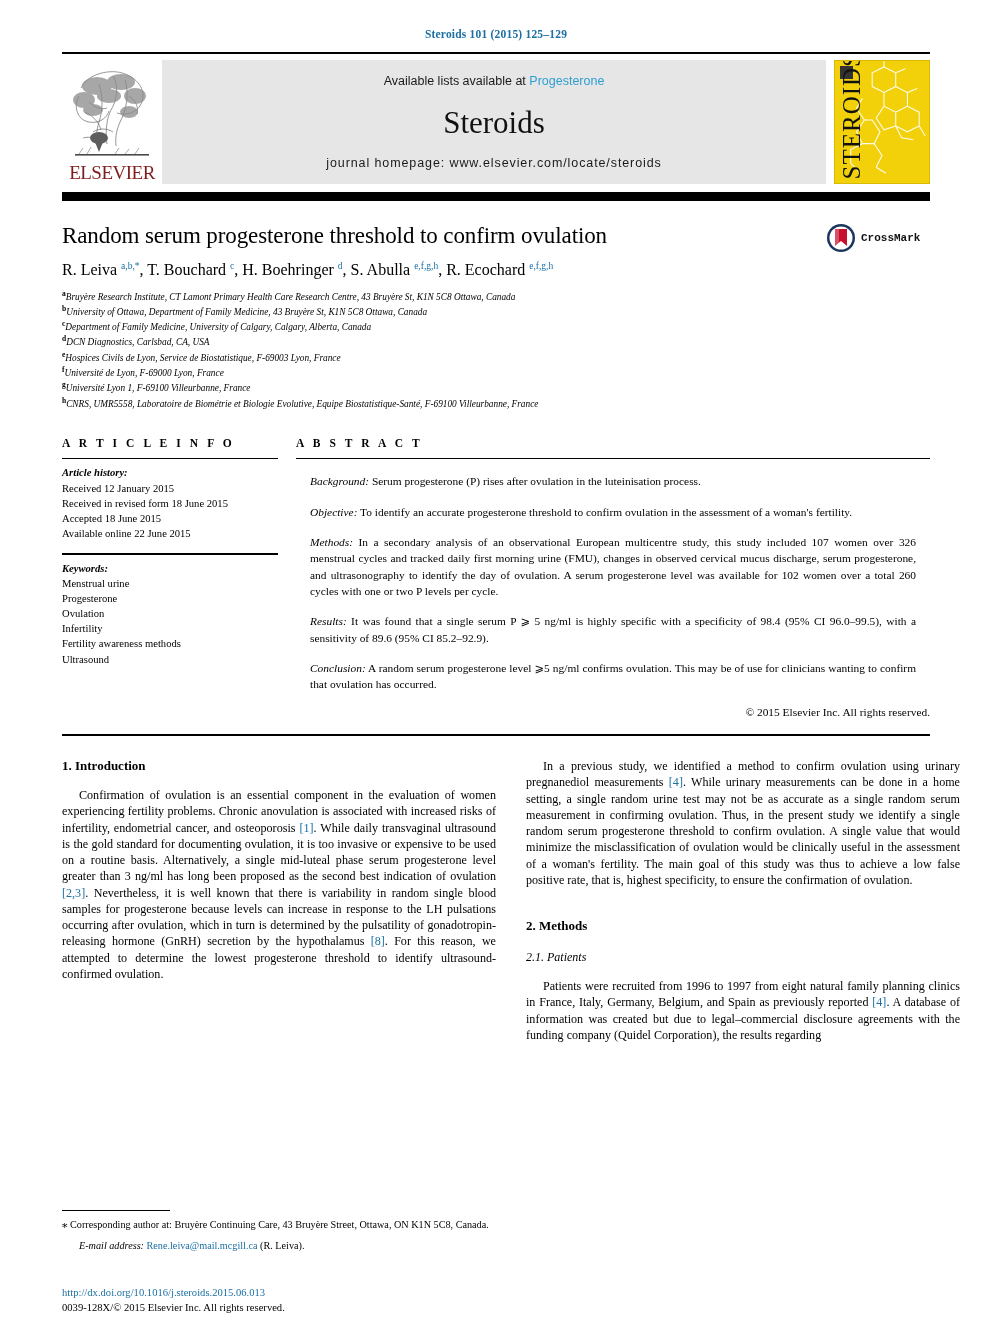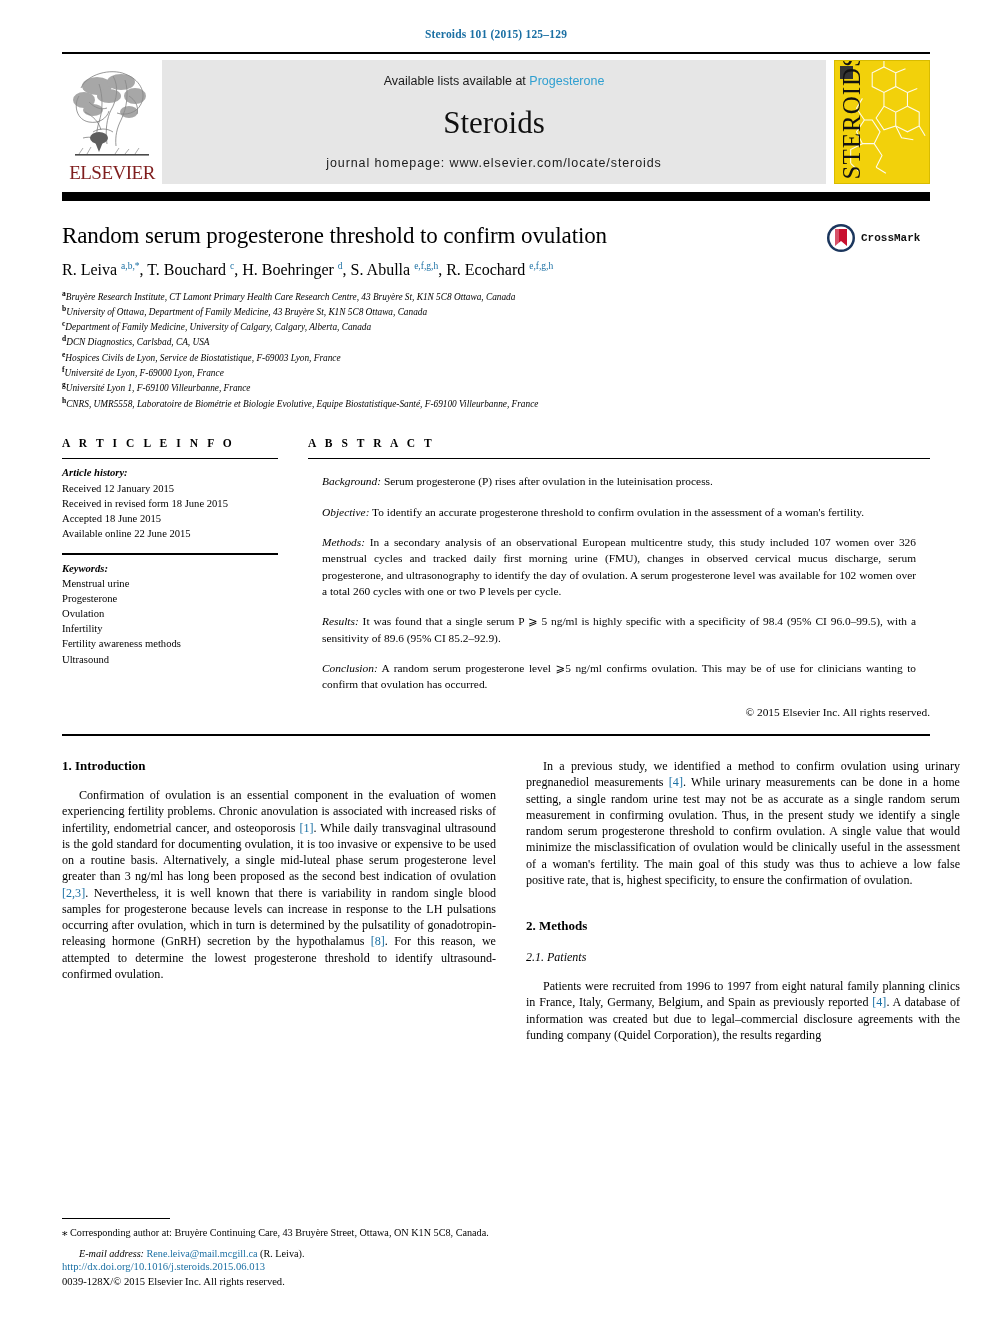--- a/index.html
+++ b/index.html
@@ -144,21 +144,21 @@
   }
   .affiliations {
     margin-top: 9px;
     font-size: 9.3px;
     font-style: italic;
     line-height: 1.42;
   }
   .affiliations .aff sup { font-style: normal; font-weight: bold; font-size: 7.5px; }
 
   
-  .panel { margin: 26px 62px 0 62px; display: flex; gap: 30px; }
+  .panel { margin: 26px 62px 0 62px; display: flex; gap: 18px; }
   .panel-left { width: 216px; flex: 0 0 216px; }
   .panel-right { flex: 1 1 auto; }
   .sec-head {
     font-family: "Liberation Serif", serif;
     font-size: 11.5px;
     font-weight: bold;
     letter-spacing: 3.1px;
     margin-bottom: 9px;
   }
   .hr-thin { height: 1.6px; background: #000; }
@@ -201,28 +201,28 @@
     font-size: 12.1px;
     line-height: 1.345;
     text-align: justify;
     text-indent: 17px;
     margin: 0 0 0 0;
     hyphens: auto;
   }
   .ref { color: #1a6fa3; }
 
   
-  .footnote-zone { position: absolute; left: 62px; bottom: 64px; width: 434px; }
+  .footnote-zone { position: absolute; left: 62px; bottom: 72px; width: 434px; }
   .foot-rule { width: 108px; height: 1.3px; background: #000; margin-bottom: 6px; }
   .foot-text { font-size: 10.2px; line-height: 1.38; text-align: justify; }
   .foot-text .star { font-size: 11px; }
   .foot-email { margin-top: 8px; text-indent: 17px; font-size: 10.2px; }
   .foot-email .lbl { font-style: italic; }
   .foot-email .mail { color: #1a6fa3; }
-  .doi-zone { position: absolute; left: 62px; bottom: 34px; width: 500px; }
+  .doi-zone { position: absolute; left: 62px; bottom: 8px; width: 500px; }
   .doi-link { color: #1a6fa3; font-size: 10.6px; line-height: 1.35; display:block; }
   .issn-line { font-size: 10.6px; line-height: 1.35; display:block; }
 </style>
 </head>
 <body>
 
 <div class="page">
 
   <div class="running-head">Steroids 101 (2015) 125–129</div>
 

